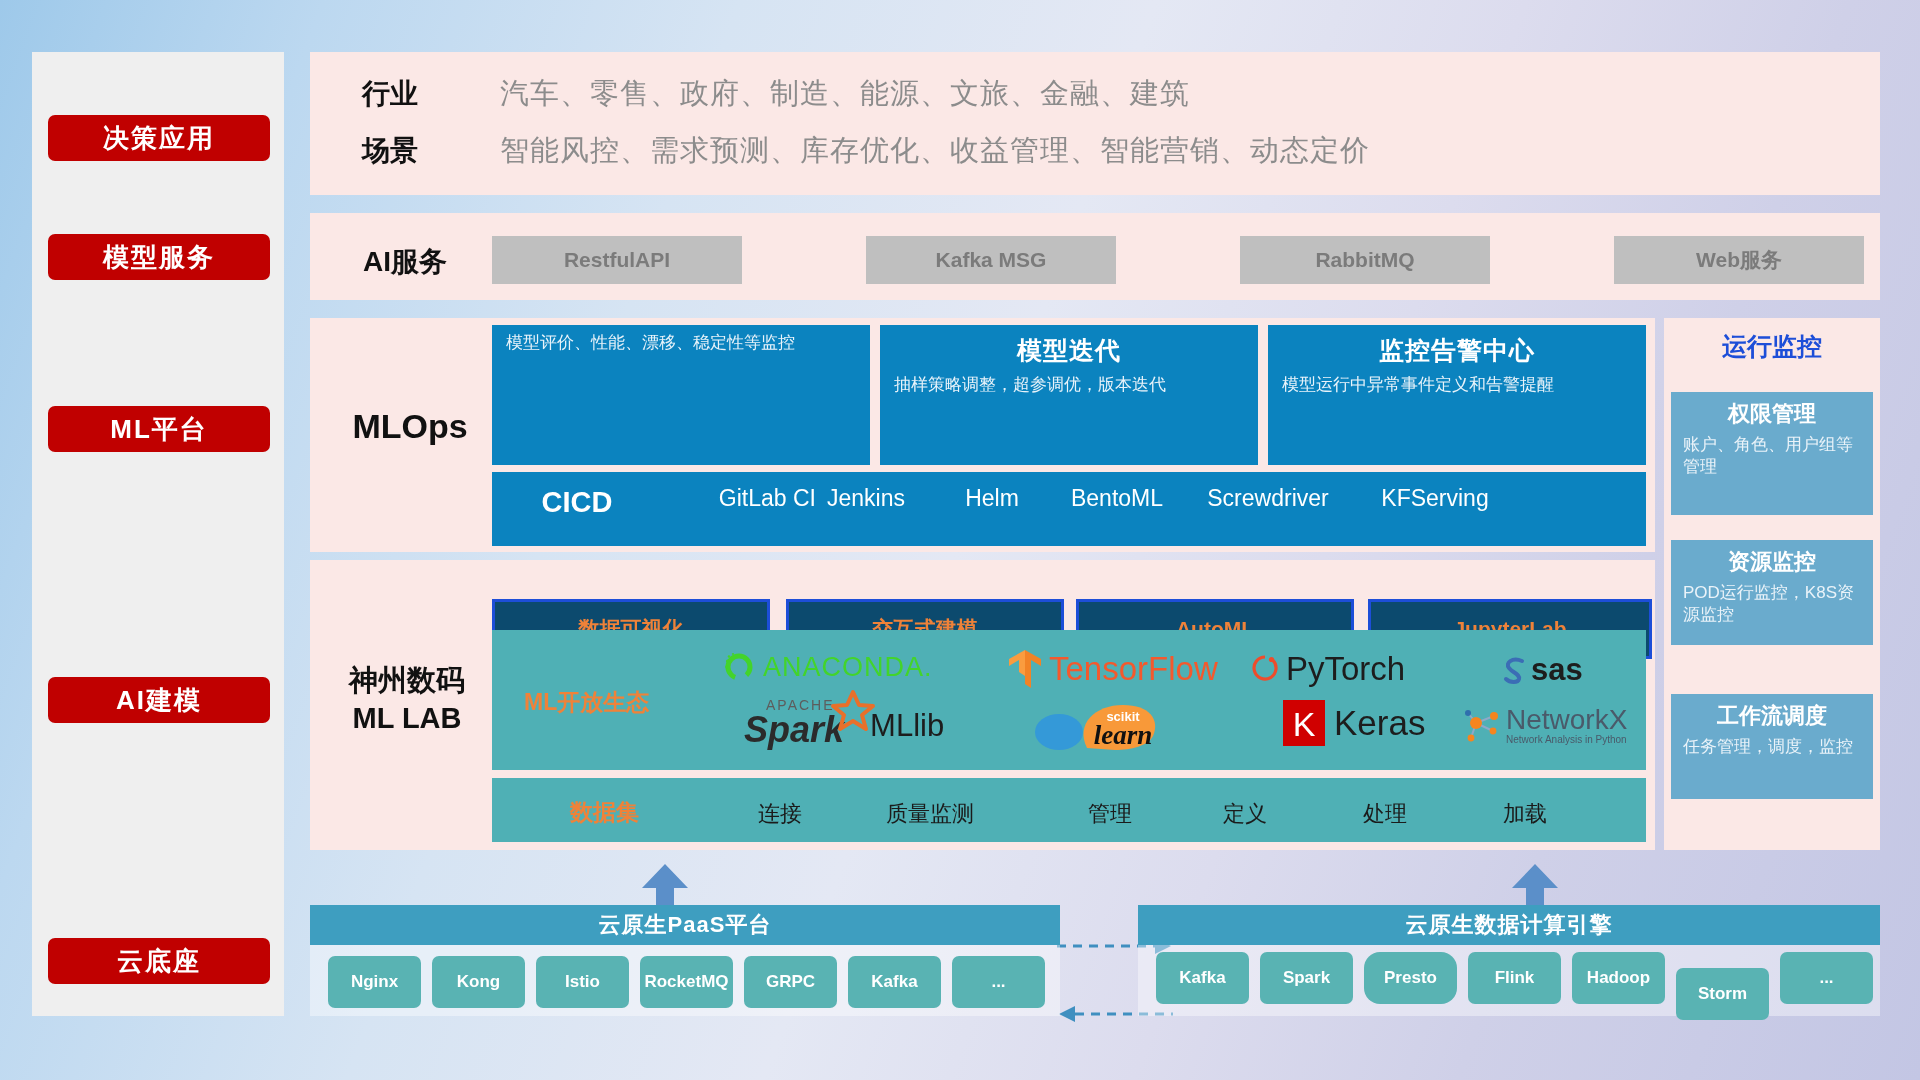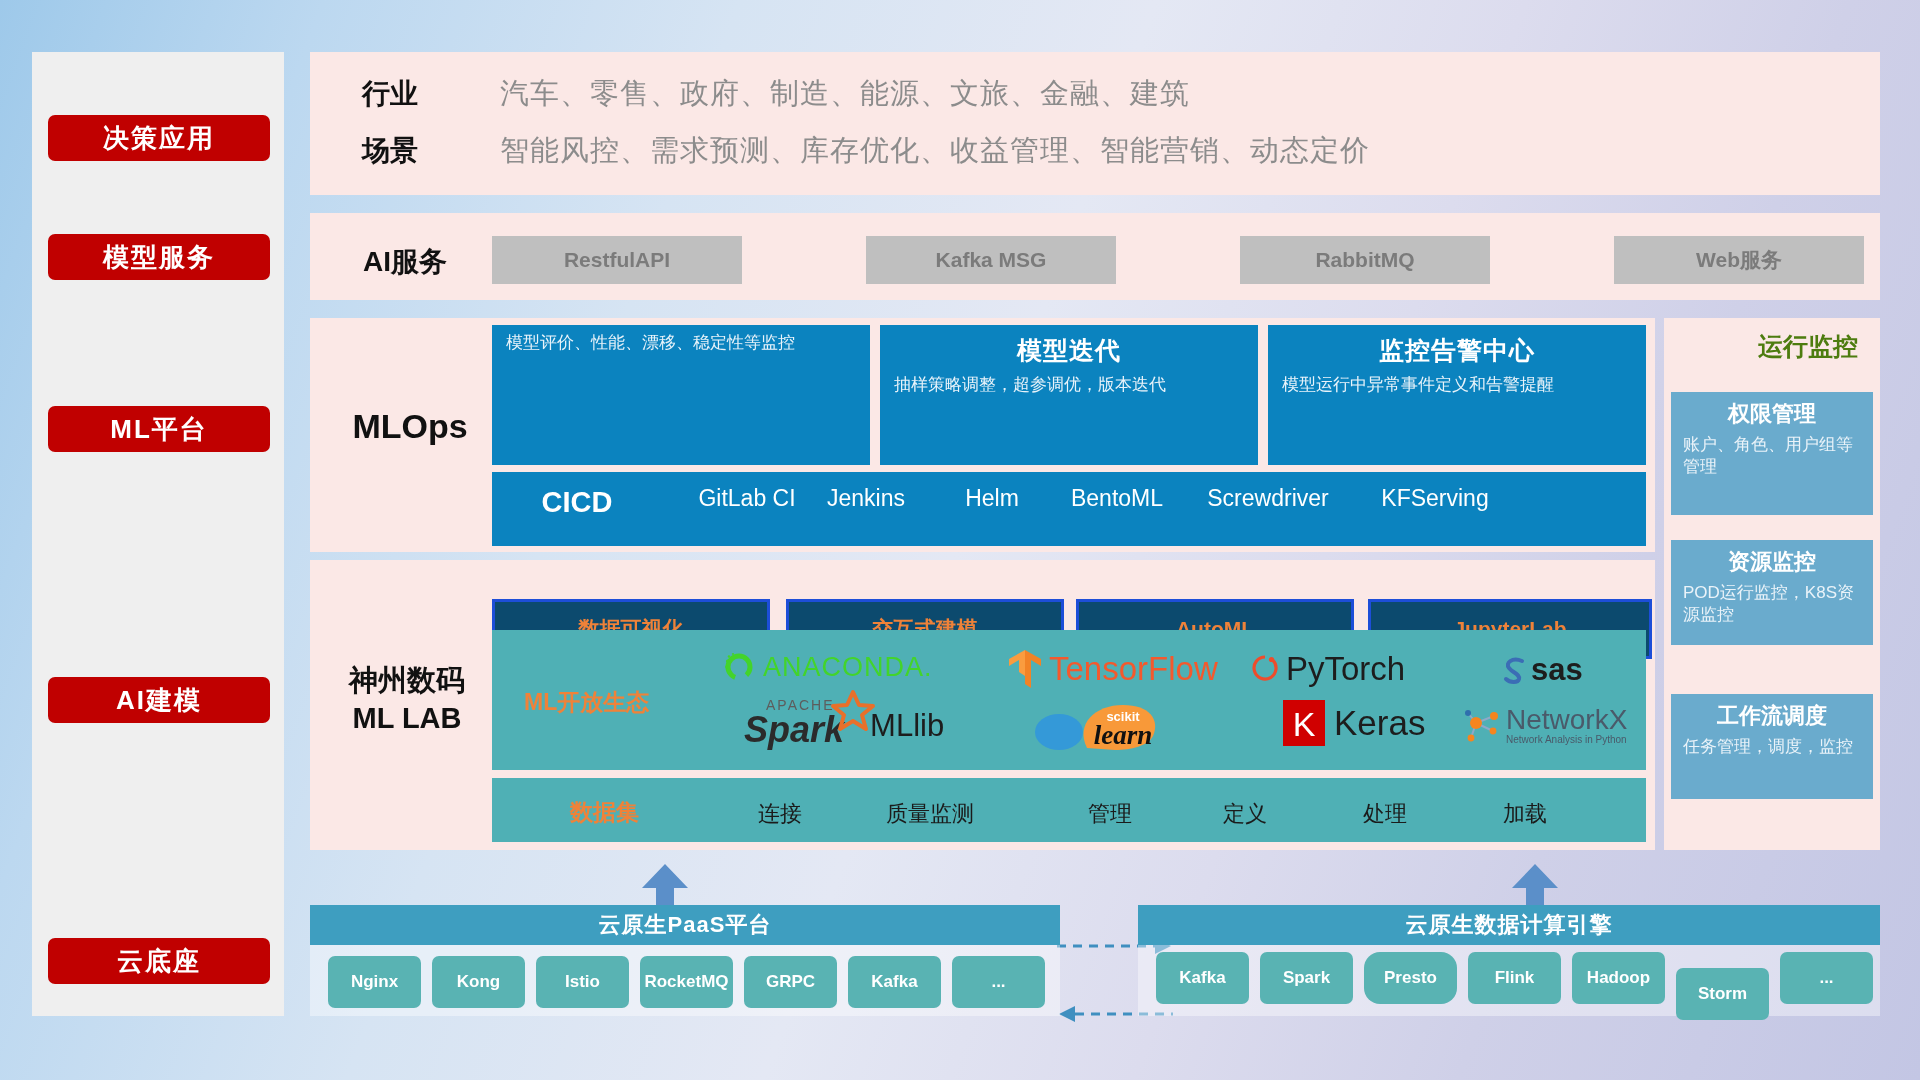--- a/index.html
+++ b/index.html
@@ -32,21 +32,21 @@
   .cicd .cell.head{font-size:29px;font-weight:bold;}
 
   .tealtab{position:absolute;background:#0c4a6e;border:3px solid #1d4ed8;color:#ef8239;
            font-size:21px;font-weight:bold;display:flex;align-items:center;justify-content:center;margin-top:31px;}
   .tealband{position:absolute;background:#4fb0b5;}
   .orangelbl{position:absolute;color:#ef8239;font-size:23px;font-weight:bold;}
   .dsitem{position:absolute;color:#1b1b1b;font-size:22px;text-align:center;}
 
   
   .rcol{position:absolute;background:#fbe8e6;}
-  .rcol-title{position:absolute;width:100%;text-align:center;font-size:25px;font-weight:bold;color:#4d7c0f;margin-left:36px;}
+  .rcol-title{position:absolute;width:100%;text-align:center;font-size:25px;font-weight:bold;color:#1d4ed8;}
   .rcard{position:absolute;background:#6aabcd;color:#fff;overflow:hidden;}
   .rcard .t{font-size:22px;font-weight:bold;text-align:center;margin-top:7px;}
   .rcard .d{font-size:17px;line-height:1.3;color:#eaf3f9;margin:5px 10px 0 12px;}
 
   
   .bpanel{position:absolute;background:rgba(255,255,255,.40);}
   .bhead{position:absolute;background:#3e9ec0;color:#fff;font-size:22px;font-weight:bold;
          display:flex;align-items:center;justify-content:center;letter-spacing:1px;}
   .chip{position:absolute;background:#59b3b3;border-radius:7px;color:#fff;font-size:17px;font-weight:bold;
         display:flex;align-items:center;justify-content:center;text-align:center;line-height:1.1;padding:0 2px;}
@@ -92,21 +92,21 @@
     <div class="t">模型迭代</div>
     <div class="d">抽样策略调整，超参调优，版本迭代</div>
   </div>
   <div class="bluecard" style="left:1268px;top:325px;width:378px;height:140px;">
     <div class="t">监控告警中心</div>
     <div class="d">模型运行中异常事件定义和告警提醒</div>
   </div>
 
   <div class="cicd" style="left:492px;top:472px;width:1154px;height:74px;">
     <div class="cell head" style="left:10px;width:150px;">CICD</div>
-    <div class="cell" style="left:180px;width:150px;">GitLab CI</div>
+    <div class="cell" style="left:174px;width:150px;text-align:right;">GitLab CI</div>
     <div class="cell" style="left:330px;width:88px;">Jenkins</div>
     <div class="cell" style="left:440px;width:120px;">Helm</div>
     <div class="cell" style="left:570px;width:110px;">BentoML</div>
     <div class="cell" style="left:700px;width:152px;">Screwdriver</div>
     <div class="cell" style="left:878px;width:130px;">KFServing</div>
   </div>
 
   <div class="band" style="left:310px;top:560px;width:1345px;height:290px;"></div>
   <div class="rowlabel" style="left:322px;top:662px;width:170px;font-size:29px;line-height:1.3;">
     <span>神州数码</span><br>

